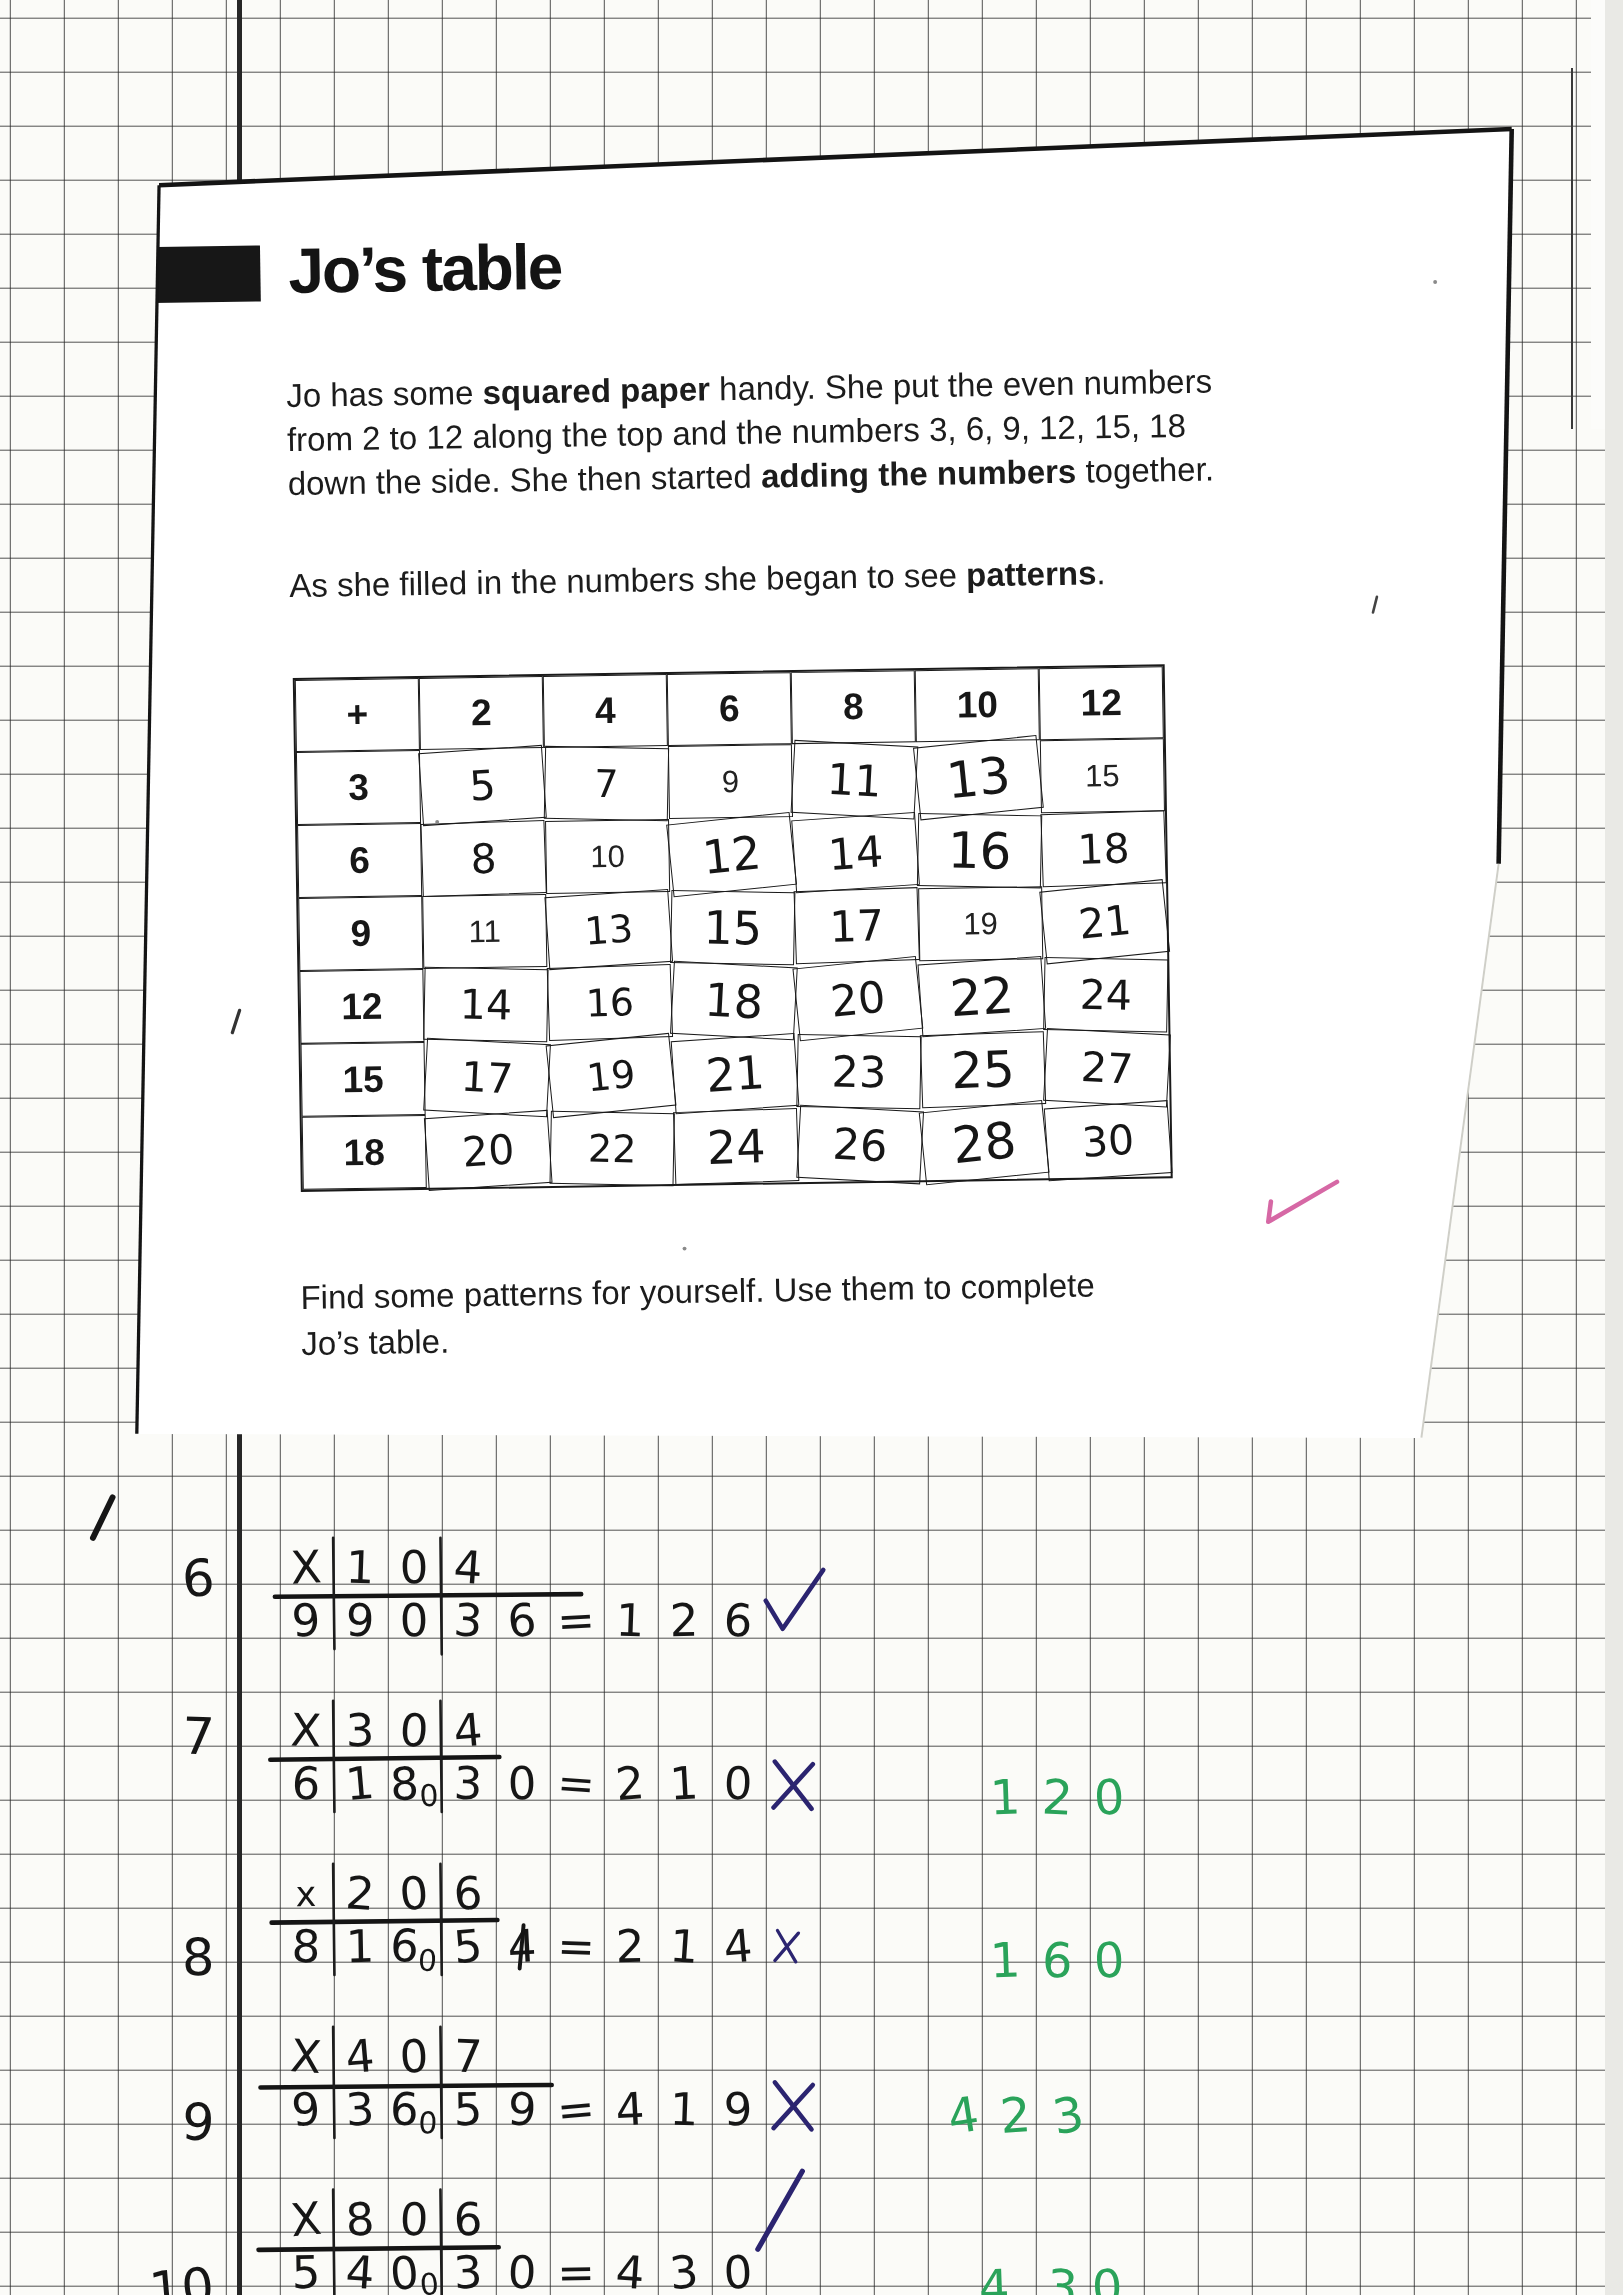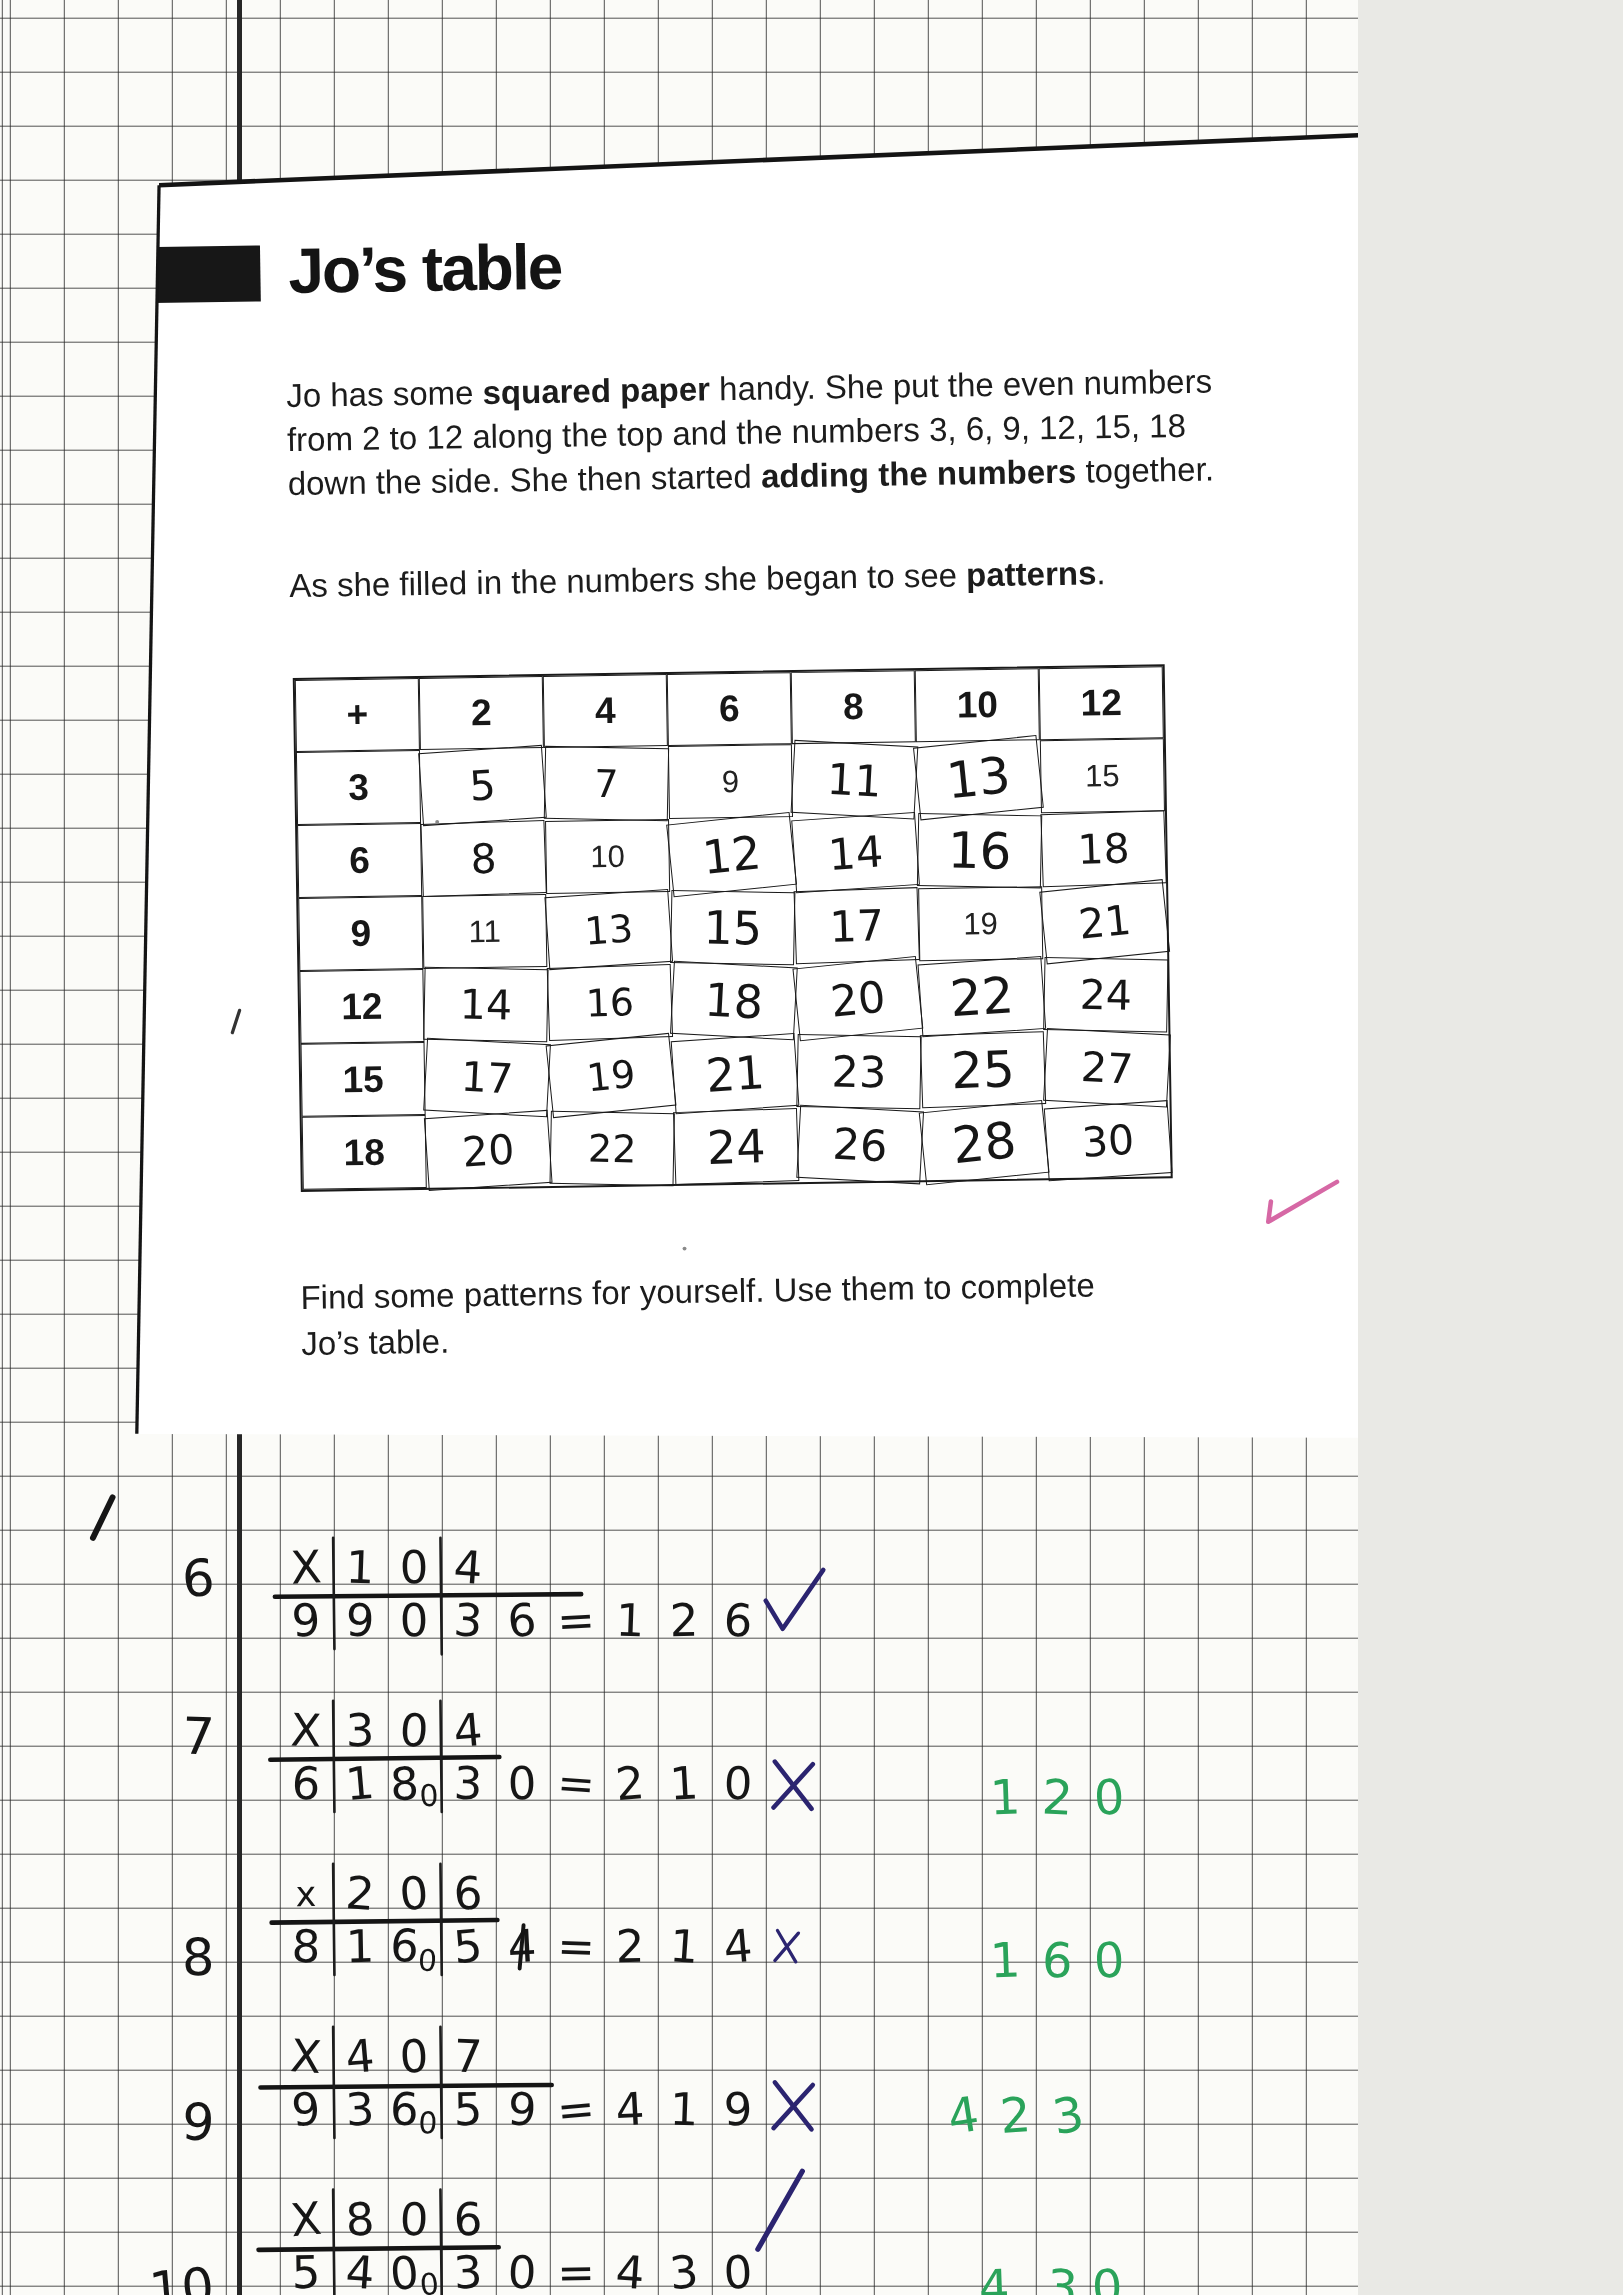--- a/index.html
+++ b/index.html
@@ -1,18 +1,18 @@
 <!DOCTYPE html>
 <html style="font-size:10.5px"><head>
 <meta charset="utf-8">
 <style>
   html,body{margin:0;padding:0;}
   body{width:1623px;height:2295px;position:relative;overflow:hidden;
        font-family:"Liberation Sans",sans-serif;background:#e9e9e5;}
-  #canvas{position:absolute;inset:0;width:1358px;height:2295px;overflow:hidden;}
+  #canvas{position:absolute;inset:0;width:1605px;height:2295px;overflow:hidden;}
 
   
   #grid-bg{position:absolute;inset:0;z-index:0;background-color:#fbfbf8;
     background-image:
       repeating-linear-gradient(to right, rgba(38,38,38,.8) 0 1.3px, transparent 1.3px 54px),
       repeating-linear-gradient(to bottom, rgba(38,38,38,.8) 0 1.3px, transparent 1.3px 54px);
     background-position:9.8px 17.7px;}
 
   
   #margin-rule{position:absolute;left:237px;top:0;width:4.6px;height:2295px;background:#262626;z-index:1;}

